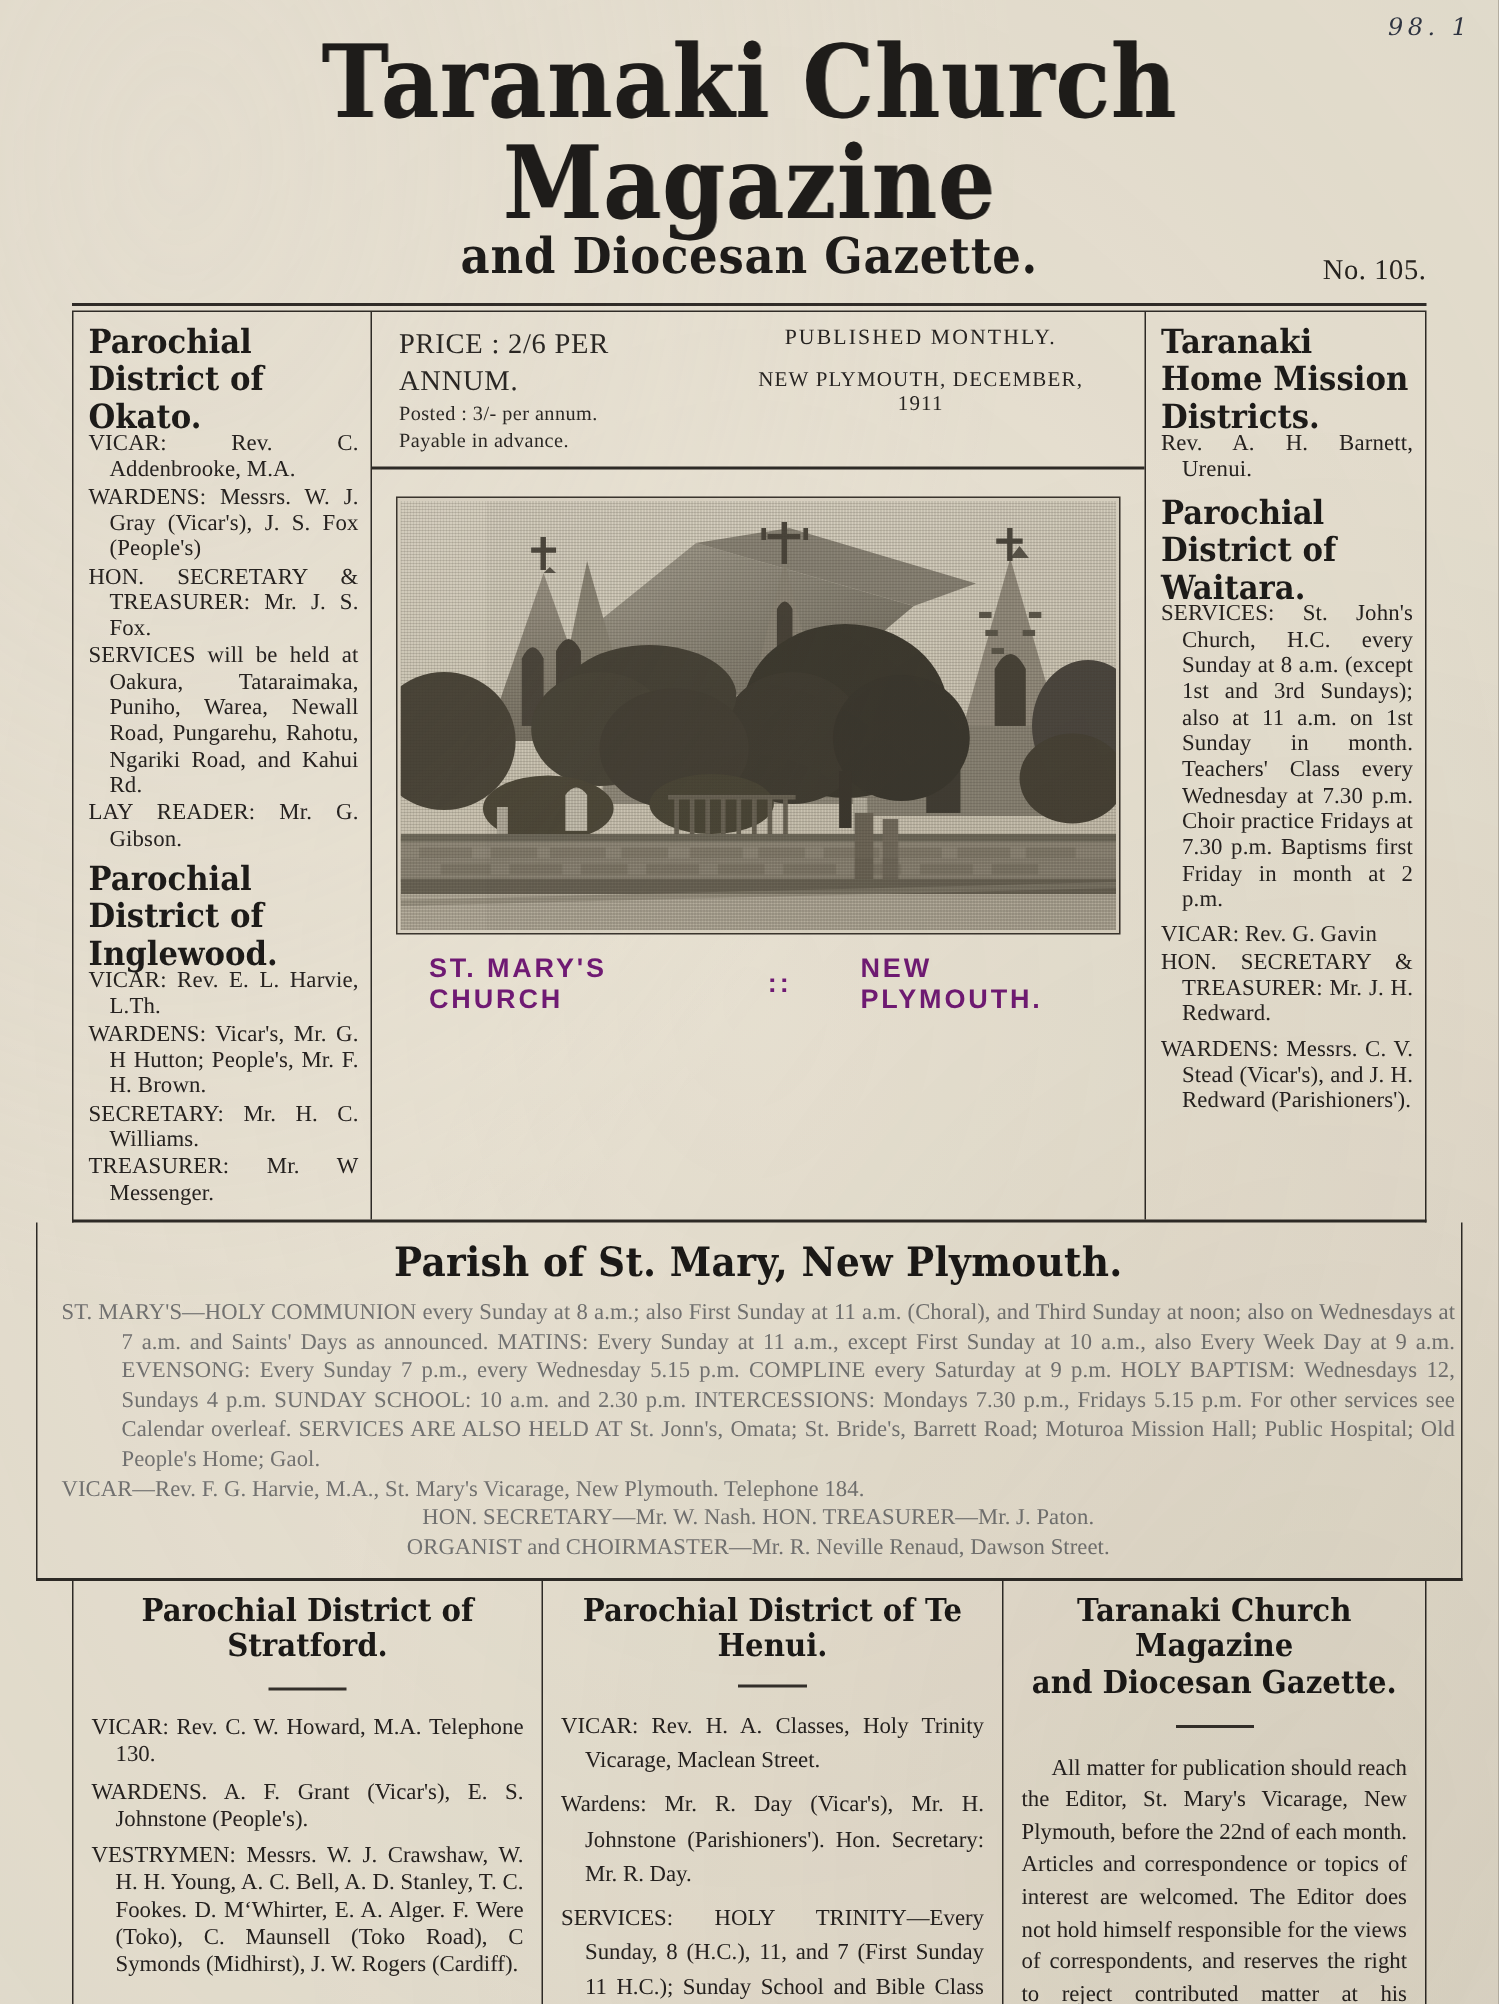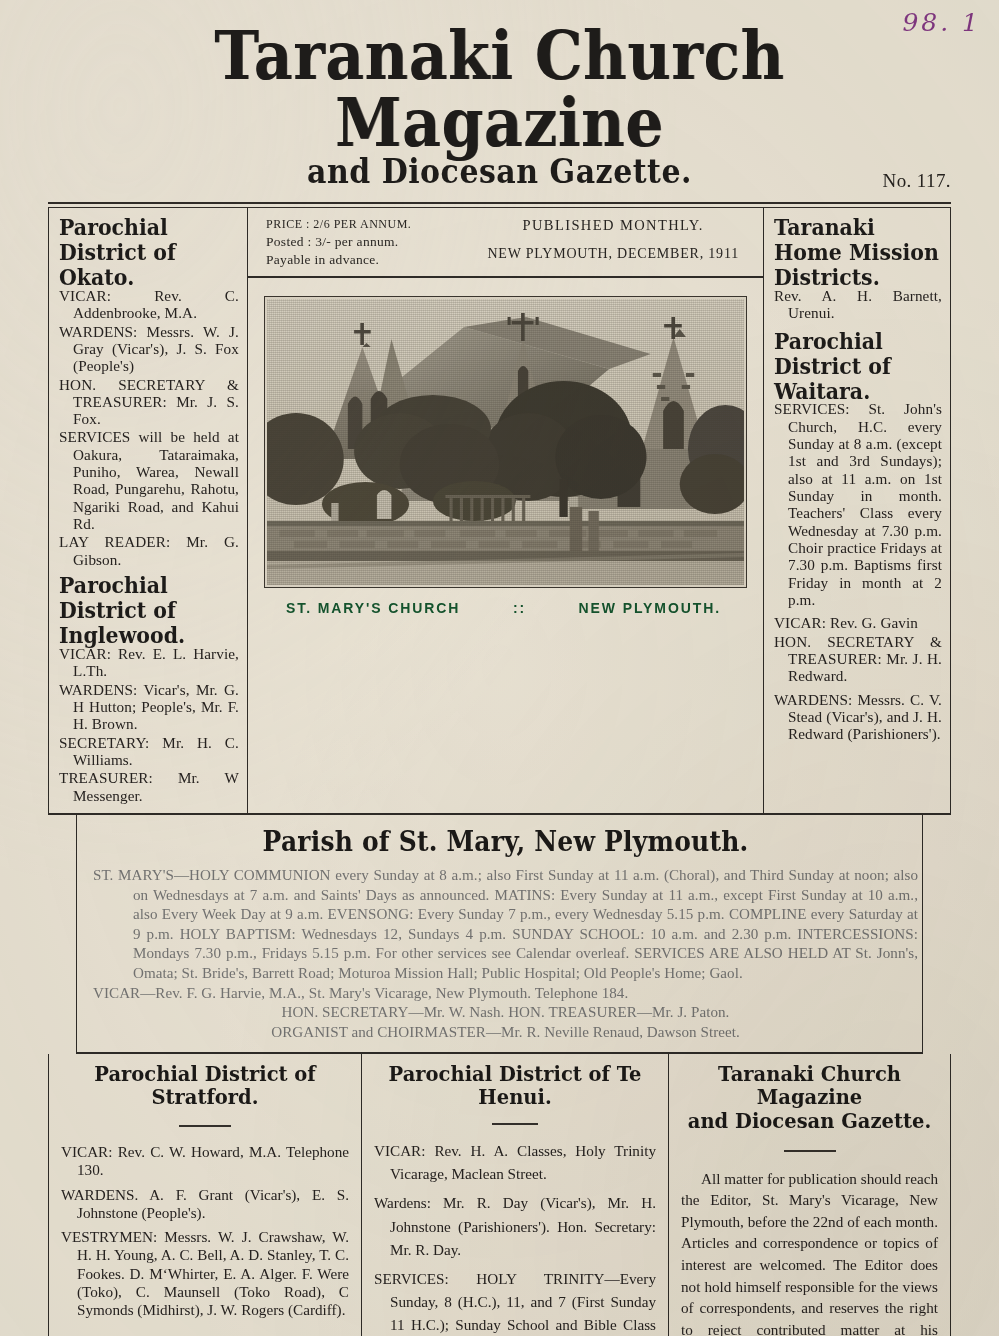--- a/index.html
+++ b/index.html
@@ -34,23 +34,23 @@
     z-index: 60;
     mix-blend-mode: multiply;
     opacity: .75;
   }
 
   .pencil-mark {
     position: absolute;
     top: 8px;
     right: 18px;
     font-family: "DejaVu Serif", serif;
-    font-size: 25px;
+    font-size: 16px;
     font-style: italic;
-    color: #701a75;
+    color: #0f172a;
     letter-spacing: 3px;
     opacity: .85;
     z-index: 5;
   }
 
   
   .masthead {
     padding: 22px 48px 0 48px;
     text-align: center;
   }
@@ -135,21 +135,21 @@
   }
 
   
   .pricebox {
     display: flex;
     justify-content: space-between;
     padding: 9px 16px 8px 18px;
     border-bottom: 2.5px solid #2e2b27;
   }
   .pricebox-l { font-size: 13.5px; line-height: 1.32; letter-spacing: .3px; color: #2a2724; }
-  .pricebox-l .big { font-size: 12px; letter-spacing: .5px; }
+  .pricebox-l .big { font-size: 19px; letter-spacing: .5px; }
   .pricebox-r { text-align: center; padding-right: 8px; }
   .pricebox-r .pub { font-size: 14.5px; letter-spacing: 1.4px; margin-bottom: 12px; }
   .pricebox-r .place { font-size: 14px; letter-spacing: .8px; }
 
   .photo-wrap {
     padding: 18px 16px 0 16px;
   }
   .photo-frame {
     border: 1.5px solid #3a352e;
     padding: 2px;
@@ -171,30 +171,30 @@
       repeating-linear-gradient(0deg, rgba(60,54,44,.16) 0 1px, rgba(0,0,0,0) 1px 2px),
       repeating-linear-gradient(90deg, rgba(60,54,44,.10) 0 1px, rgba(0,0,0,0) 1px 2px);
     pointer-events: none;
   }
   .photo-caption {
     display: flex;
     justify-content: space-between;
     align-items: center;
     font-family: "Liberation Sans", sans-serif;
     font-weight: bold;
-    font-size: 14px;
+    font-size: 18px;
     letter-spacing: 1.9px;
     padding: 12px 26px 10px 22px;
-    color: #14532d;
+    color: #701a75;
     gap: 46px;
   }
 
   
   .band-parish {
-    margin: 0 76px;
+    margin: 0 24px;
     border-left: 1.5px solid #2e2b27;
     border-right: 1.5px solid #2e2b27;
     border-bottom: 2.5px solid #2e2b27;
     padding: 8px 4px 10px 16px;
     box-sizing: border-box;
   }
   .parish-title {
     text-align: center;
     font-family: "DejaVu Serif", serif;
     font-weight: bold;
@@ -270,21 +270,21 @@
 <body>
 
 <div class="page">
 
   <div class="pencil-mark">98. 1</div>
 
   <div class="masthead">
     <div class="mast-title">Taranaki Church Magazine</div>
     <div class="mast-sub-row">
       <span class="mast-sub">and Diocesan Gazette.</span>
-      <span class="mast-no">No. 117.</span>
+      <span class="mast-no">No. 105.</span>
     </div>
   </div>
   <div class="rule-double"></div>
 
   <div class="band-top">
 
     <div class="col-left">
       <div class="blackletter">Parochial District of Okato.</div>
       <div class="entry">VICAR: Rev. C. Addenbrooke, M.A.</div>
       <div class="entry">WARDENS: Messrs. W. J. Gray (Vicar's), J. S. Fox (People's)</div>

